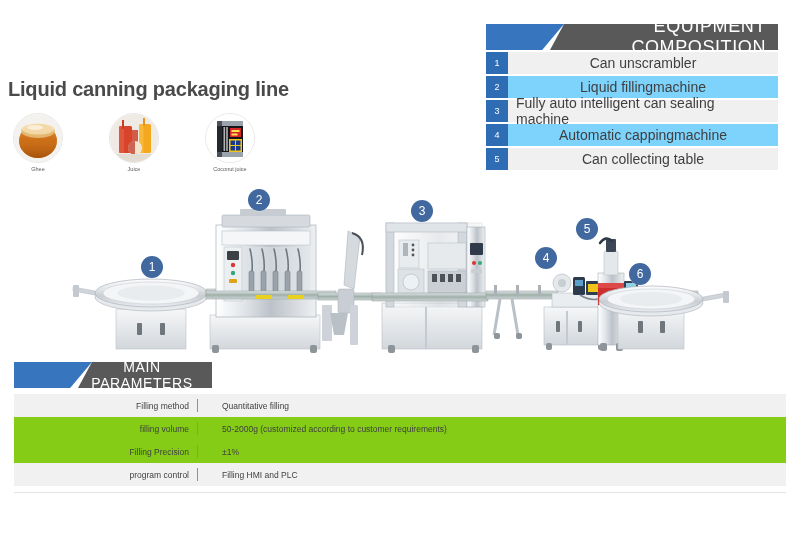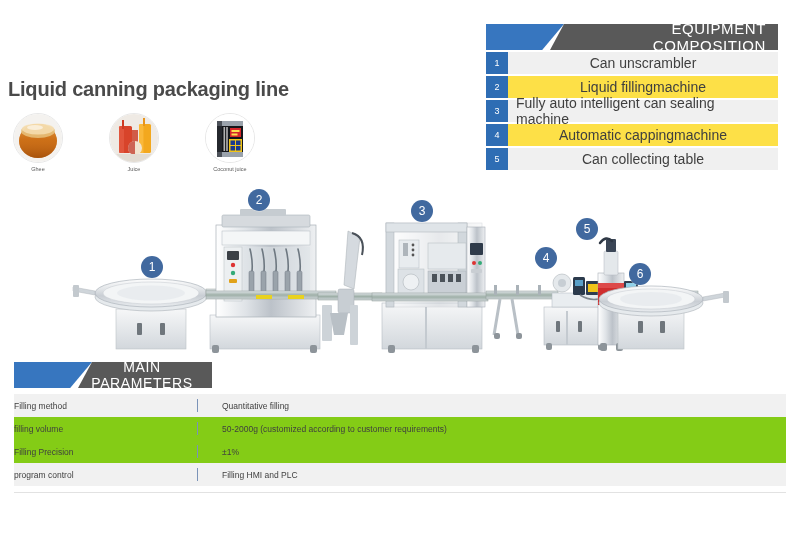--- a/index.html
+++ b/index.html
@@ -15,41 +15,41 @@
   .banner .wedge{
     background:#3776bf;width:78px;flex:none;
     clip-path:polygon(0 0,100% 0,72% 100%,0 100%);
   }
   .banner .bar{
     background:#595959;flex:1;display:flex;align-items:center;
     padding-right:12px;margin-left:-14px;
     clip-path:polygon(14px 0,100% 0,100% 100%,0 100%);
   }
   .banner .bar span{
-    color:#fff;font-size:15px;letter-spacing:.6px;width:100%;
+    color:#fff;font-size:18px;letter-spacing:.6px;width:100%;
     text-align:right;padding-left:30px;font-weight:400;
   }
 
   #equip-banner{left:486px;top:24px;width:292px;}
   #param-banner{left:14px;top:362px;width:198px;}
   #param-banner .bar span{text-align:center;padding-left:6px;font-size:14px;}
 
   
   #equip-list{position:absolute;left:486px;top:52px;width:292px;}
   .eq-row{display:flex;align-items:stretch;height:22px;margin-bottom:2px;}
   .eq-num{
     width:22px;flex:none;background:#2e6db4;color:#fff;font-size:9px;
     display:flex;align-items:center;justify-content:center;
   }
   .eq-txt{
     flex:1;display:flex;align-items:center;justify-content:center;
     font-size:14px;color:#3f3f3f;padding:0 8px;
   }
   .eq-row.odd .eq-txt{background:#f0f0f0;}
-  .eq-row.even .eq-txt{background:#fde047;}
+  .eq-row.even .eq-txt{background:#7dd3fc;}
 
   
   #main-title{
     position:absolute;left:8px;top:78px;font-size:20px;font-weight:bold;
     color:#4a4a4a;letter-spacing:-.2px;white-space:nowrap;
   }
   #products{position:absolute;left:12px;top:113px;display:flex;gap:44px;}
   .prod{width:52px;display:flex;flex-direction:column;align-items:center;}
   .prod .thumb{
     width:48px;height:48px;border-radius:50%;overflow:hidden;
@@ -64,21 +64,21 @@
     background:#41699f;color:#fff;font-size:12px;
     display:flex;align-items:center;justify-content:center;
     box-shadow:0 0 0 .5px rgba(255,255,255,.4);
   }
 
   
   #param-table{position:absolute;left:14px;top:394px;width:772px;}
   .pr{display:flex;align-items:center;height:23px;font-size:8.5px;}
   .pr.odd{background:#f1f1f1;}
   .pr.even{background:#84cc16;}
-  .pr .label{width:175px;flex:none;text-align:left;color:#3f3f3f;padding-right:8px;}
+  .pr .label{width:175px;flex:none;text-align:right;color:#3f3f3f;padding-right:8px;}
   .pr .sep{width:1px;height:13px;background:#7b93b8;flex:none;}
   .pr .value{flex:1;padding-left:24px;color:#3f3f3f;}
   #param-table .foot{height:6px;background:#ffffff;border-bottom:1px solid #e2e2e2;}
 </style>
 </head>
 <body>
 
 <div class="page">
 
   <div class="banner" id="equip-banner">

